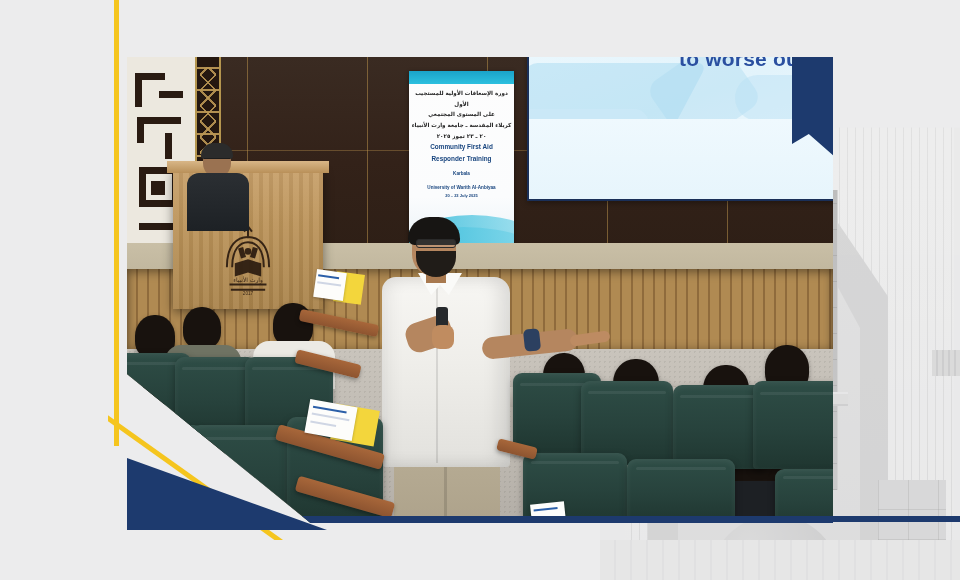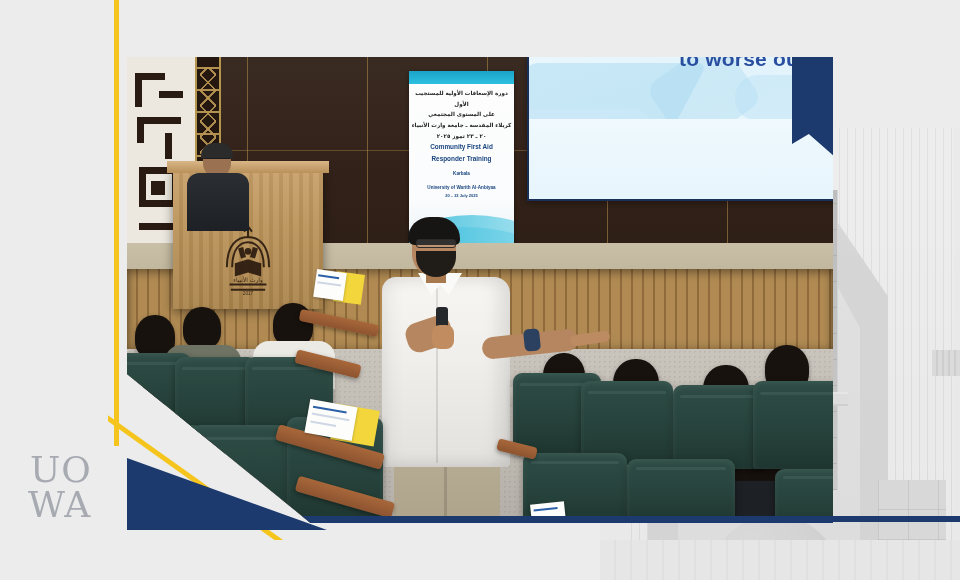--- a/index.html
+++ b/index.html
@@ -661,18 +661,14 @@
       <div class="arm" style="left:370px; top:386px; width:40px; height:12px; transform:rotate(14deg);"></div>
 
       <div class="paper" style="left:404px; top:446px; width:34px; height:20px; transform:rotate(-6deg);">
         <div class="ln" style="top:5px; width:70%;"></div>
       </div>
 
       <div class="photo-bottom-rule"></div>
     </div>
   </div>
 
-  <div class="uowa">
-    <div>UO</div>
-    <div class="l2">WA</div>
-  </div>
 
 </div>
 
 </body></html>

